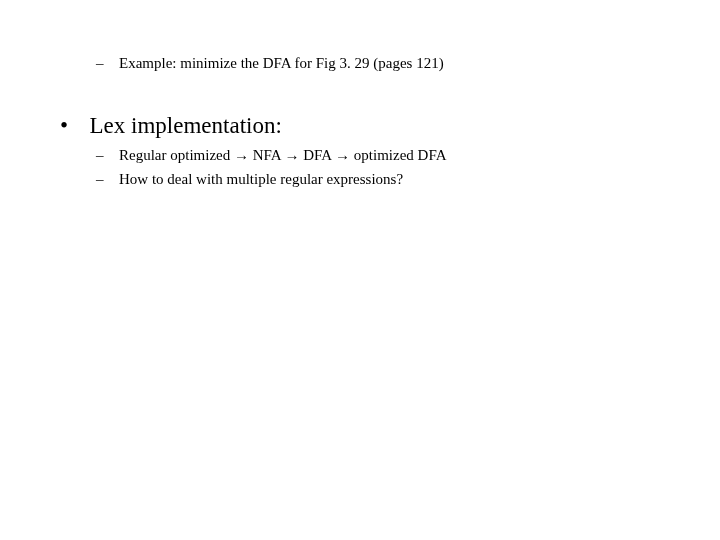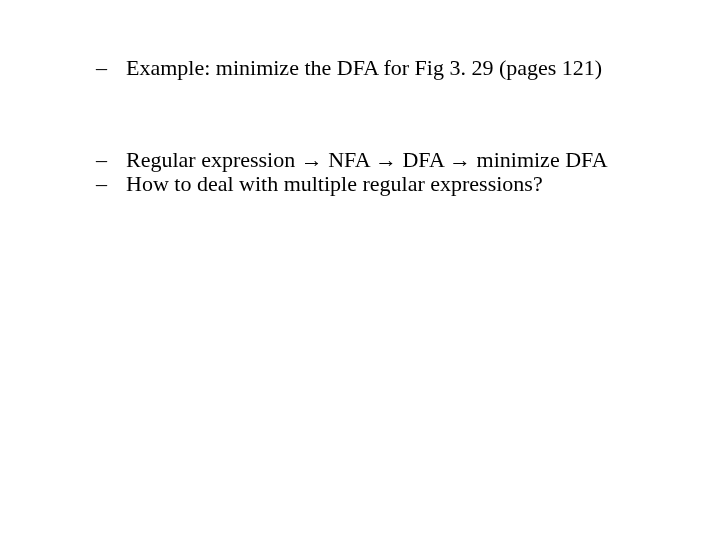--- a/index.html
+++ b/index.html
@@ -15,21 +15,21 @@
     position: relative;
     width: 720px;
     height: 540px;
     box-sizing: border-box;
   }
   .line {
     position: absolute;
     white-space: nowrap;
   }
   .l2 {
-    font-size: 22px;
+    font-size: 15px;
   }
   .l1 {
     font-size: 23px;
   }
   .dash {
     display: inline-block;
   }
   .dot {
     display: inline-block;
   }
@@ -38,25 +38,30 @@
 <body>
 
 <div class="slide">
 
   <div class="line l2" style="left:96px; top:55px;">
     <span class="dash">–</span>
     <span style="display:inline-block; width:8px;"></span>
     <span>Example: minimize the DFA for Fig 3. 29 (pages 121)</span>
   </div>
 
+  <div class="line l1" style="left:60px; top:113px;">
+    <span class="dot">•</span>
+    <span style="display:inline-block; width:10px;"></span>
+    <span>Lex implementation:</span>
+  </div>
 
   <div class="line l2" style="left:96px; top:147px;">
     <span class="dash">–</span>
     <span style="display:inline-block; width:8px;"></span>
-    <span>Regular expression → NFA → DFA → minimize DFA</span>
+    <span>Regular optimized → NFA → DFA → optimized DFA</span>
   </div>
 
   <div class="line l2" style="left:96px; top:171px;font-family:Liberation Serif, serif;">
     <span class="dash">–</span>
     <span style="display:inline-block; width:8px;"></span>
     <span>How to deal with multiple regular expressions?</span>
   </div>
 
 </div>
 

